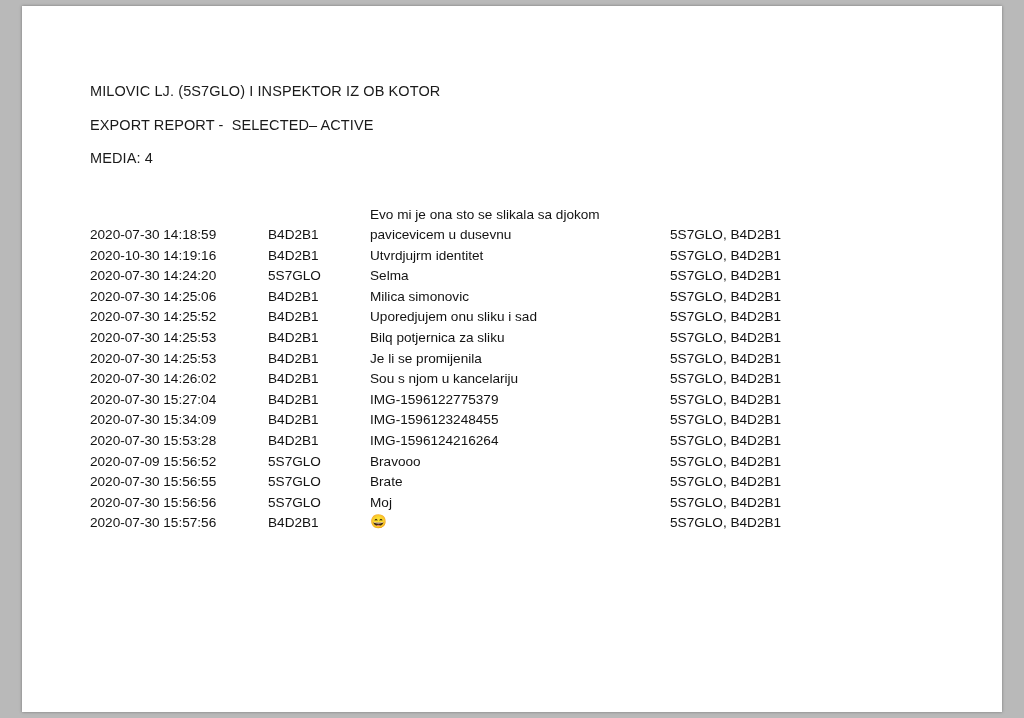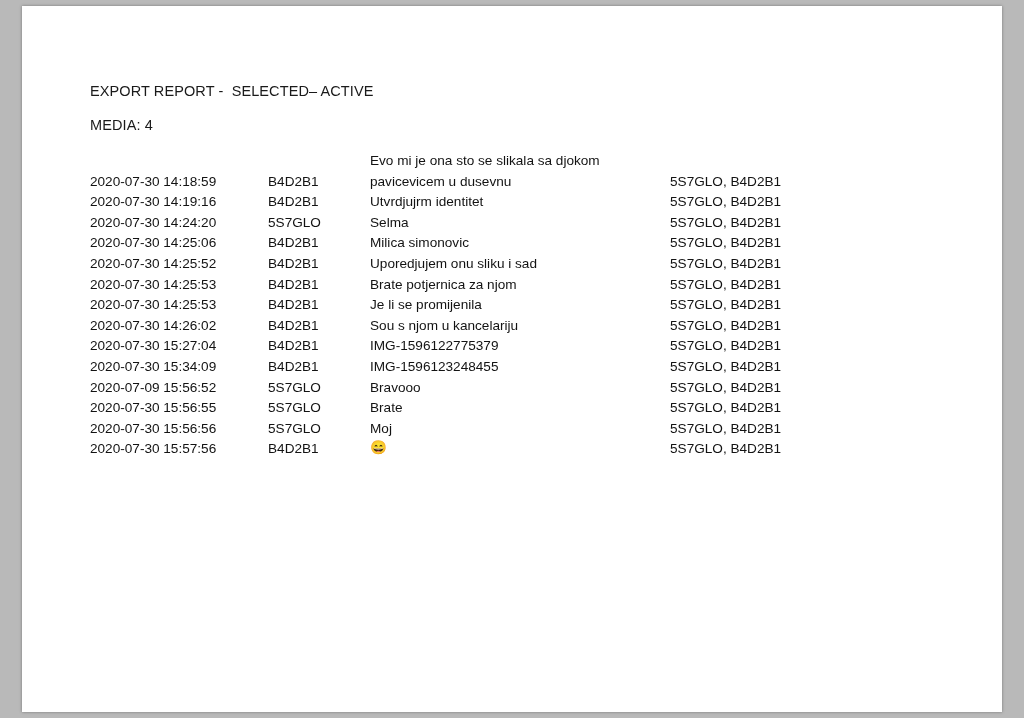--- a/index.html
+++ b/index.html
@@ -32,21 +32,21 @@
     font-size: 14.5px;
     color: #1a1a1a;
     line-height: 1.0;
     margin-bottom: 19px;
     letter-spacing: 0.1px;
     white-space: pre;
   }
   .hdr-line:last-child { margin-bottom: 12px; }
 
   #table-wrap {
-    margin-top: 21px;
+    margin-top: 41px;
   }
   table#log-table {
     border-collapse: collapse;
     width: 740px;
     table-layout: fixed;
   }
   table#log-table td {
     font-size: 13.6px;
     color: #131313;
     padding: 0;
@@ -68,41 +68,42 @@
     line-height: 1;
   }
 </style>
 </head>
 <body>
 
 <div id="page">
   <div id="doc-body">
 
     <div>
+      <div class="hdr-line">MILOVIC LJ. (5S7GLO) I INSPEKTOR IZ OB KOTOR</div>
       <div class="hdr-line">EXPORT REPORT -  SELECTED– ACTIVE</div>
       <div class="hdr-line">MEDIA: 4</div>
     </div>
 
     <div id="table-wrap">
       <table id="log-table">
         <tbody>
           <tr class="pre-row">
             <td class="c-time"></td>
             <td class="c-id"></td>
             <td class="c-msg">Evo mi je ona sto se slikala sa djokom</td>
             <td class="c-part"></td>
           </tr>
         <tr>
               <td class="c-time">2020-07-30 14:18:59</td>
               <td class="c-id">B4D2B1</td>
               <td class="c-msg">pavicevicem u dusevnu</td>
               <td class="c-part">5S7GLO, B4D2B1</td>
             </tr>
             <tr>
-              <td class="c-time">2020-07-30 14:19:16</td>
+              <td class="c-time">2020-10-30 14:19:16</td>
               <td class="c-id">B4D2B1</td>
               <td class="c-msg">Utvrdjujrm identitet</td>
               <td class="c-part">5S7GLO, B4D2B1</td>
             </tr>
             <tr>
               <td class="c-time">2020-07-30 14:24:20</td>
               <td class="c-id">5S7GLO</td>
               <td class="c-msg">Selma</td>
               <td class="c-part">5S7GLO, B4D2B1</td>
             </tr>
@@ -114,21 +115,21 @@
             </tr>
             <tr>
               <td class="c-time">2020-07-30 14:25:52</td>
               <td class="c-id">B4D2B1</td>
               <td class="c-msg">Uporedjujem onu sliku i sad</td>
               <td class="c-part">5S7GLO, B4D2B1</td>
             </tr>
             <tr>
               <td class="c-time">2020-07-30 14:25:53</td>
               <td class="c-id">B4D2B1</td>
-              <td class="c-msg">Brate potjernica za njom</td>
+              <td class="c-msg">Bilq potjernica za sliku</td>
               <td class="c-part">5S7GLO, B4D2B1</td>
             </tr>
             <tr>
               <td class="c-time">2020-07-30 14:25:53</td>
               <td class="c-id">B4D2B1</td>
               <td class="c-msg">Je li se promijenila</td>
               <td class="c-part">5S7GLO, B4D2B1</td>
             </tr>
             <tr>
               <td class="c-time">2020-07-30 14:26:02</td>
@@ -139,20 +140,26 @@
             <tr>
               <td class="c-time">2020-07-30 15:27:04</td>
               <td class="c-id">B4D2B1</td>
               <td class="c-msg">IMG-1596122775379</td>
               <td class="c-part">5S7GLO, B4D2B1</td>
             </tr>
             <tr>
               <td class="c-time">2020-07-30 15:34:09</td>
               <td class="c-id">B4D2B1</td>
               <td class="c-msg">IMG-1596123248455</td>
+              <td class="c-part">5S7GLO, B4D2B1</td>
+            </tr>
+            <tr>
+              <td class="c-time">2020-07-30 15:53:28</td>
+              <td class="c-id">B4D2B1</td>
+              <td class="c-msg">IMG-1596124216264</td>
               <td class="c-part">5S7GLO, B4D2B1</td>
             </tr>
             <tr>
               <td class="c-time">2020-07-09 15:56:52</td>
               <td class="c-id">5S7GLO</td>
               <td class="c-msg">Bravooo</td>
               <td class="c-part">5S7GLO, B4D2B1</td>
             </tr>
             <tr>
               <td class="c-time">2020-07-30 15:56:55</td>

